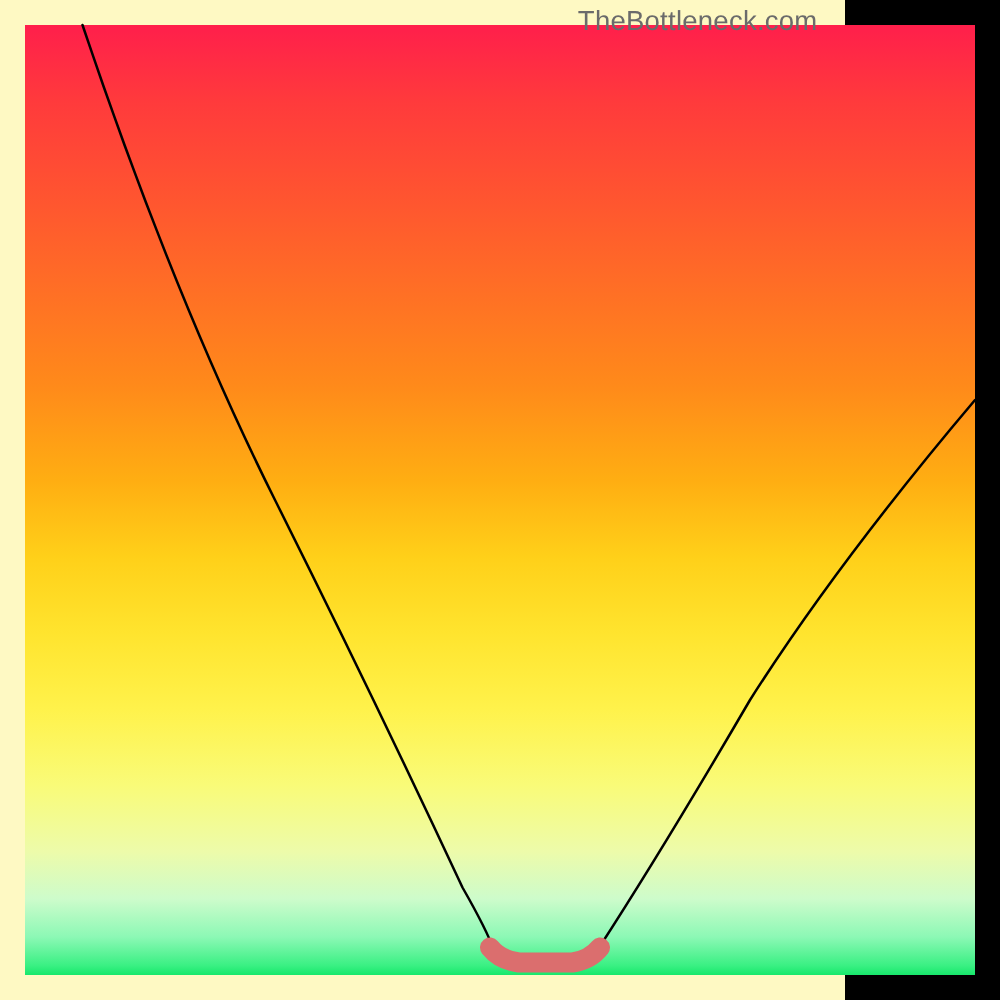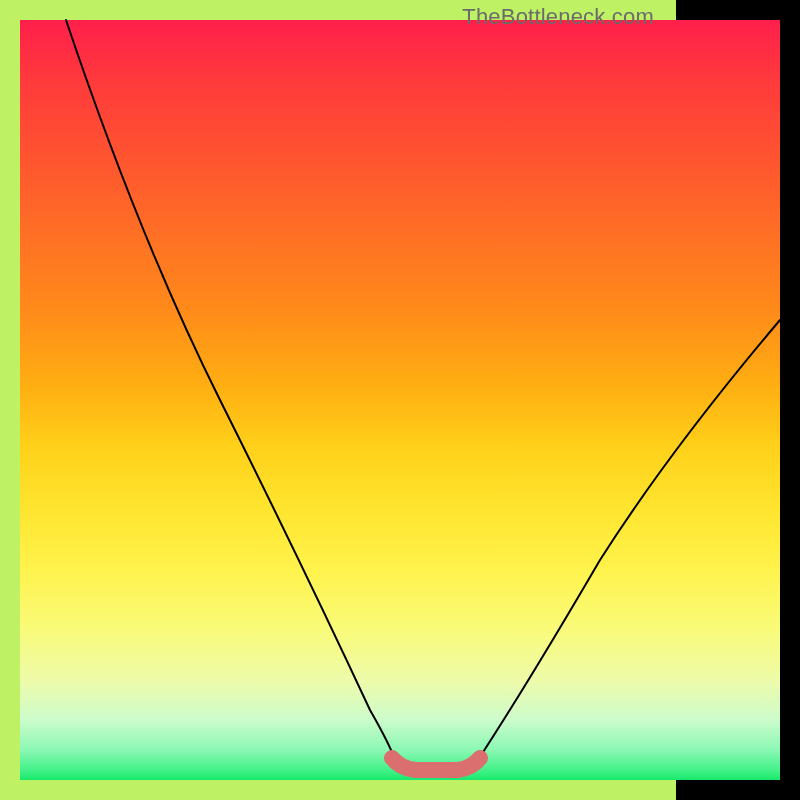--- a/index.html
+++ b/index.html
@@ -10,21 +10,21 @@
     background: #000;
     font-family: Arial, Helvetica, sans-serif;
     overflow: hidden;
   }
   .frame {
     position: absolute;
     left: 0;
     top: 0;
     width: 676px;
     height: 800px;
-    background: #bef264;
+    background: #fef9c3;
   }
   .plot {
     position: absolute;
     left: 20px;
     top: 20px;
     width: 760px;
     height: 760px;
     background: linear-gradient(to bottom,
       #ff1f4b 0%,
       #ff3a3c 8%,

